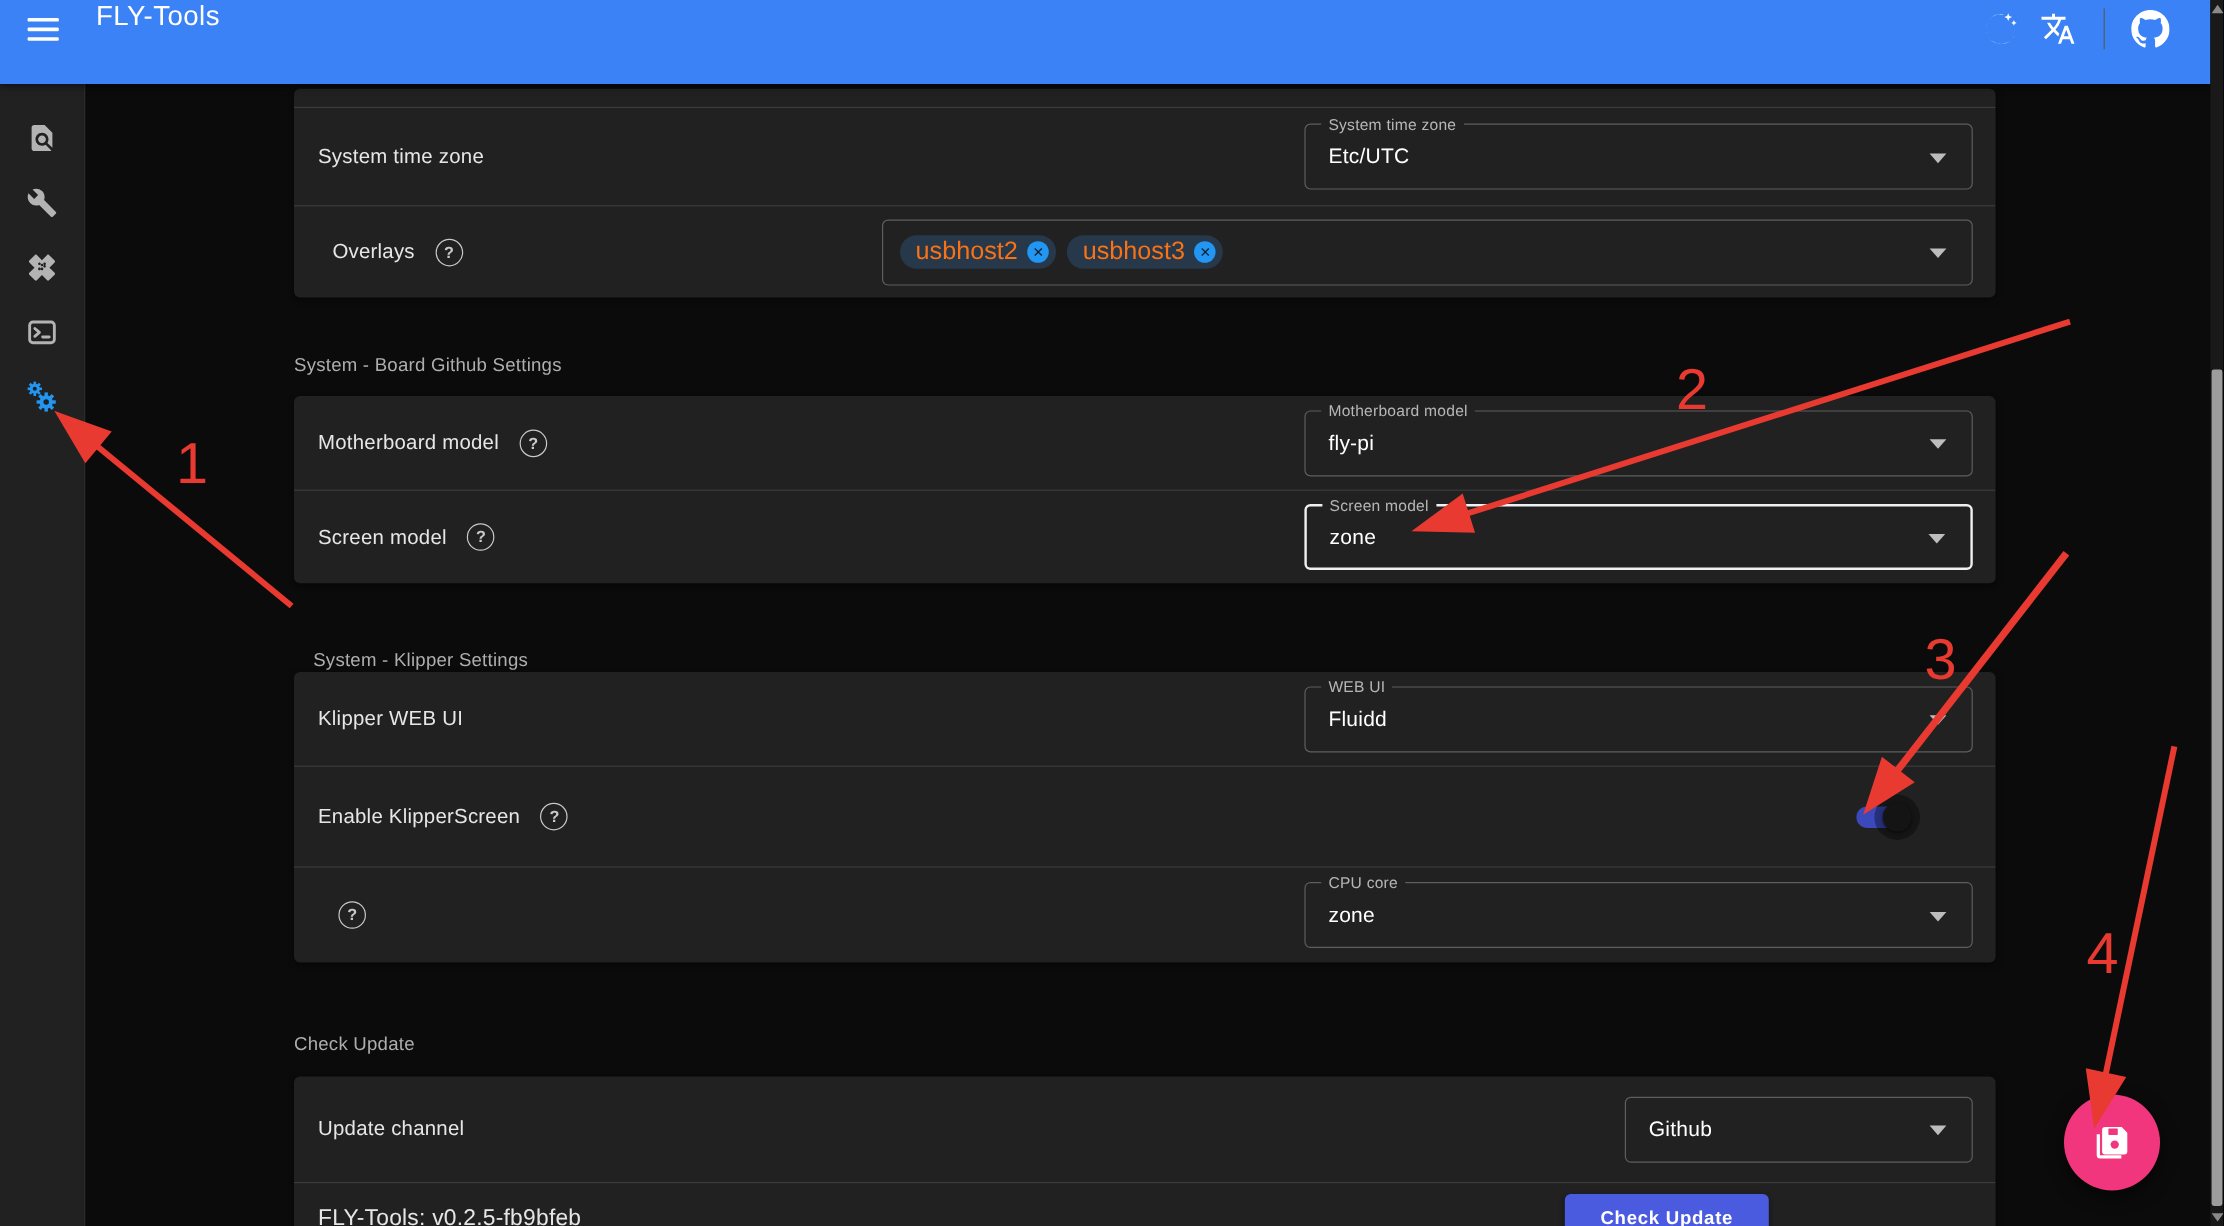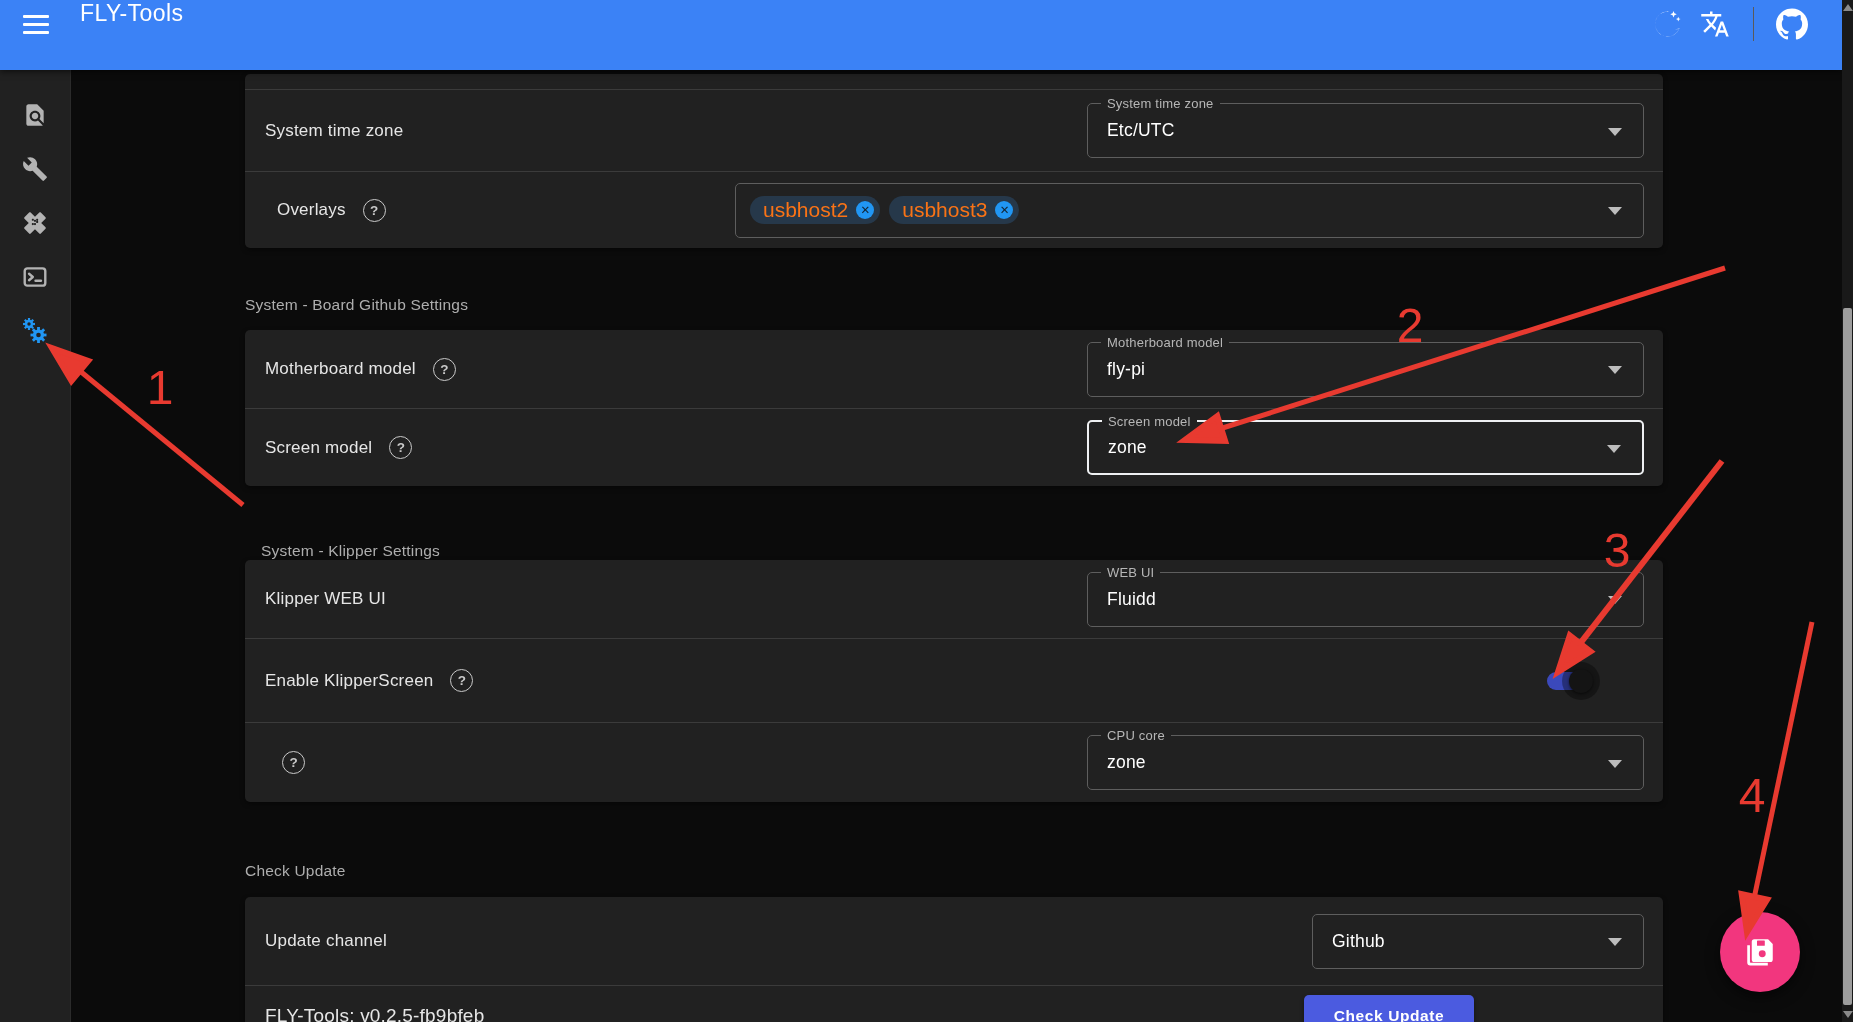--- a/index.html
+++ b/index.html
@@ -235,21 +235,21 @@
           <span class="caret"></span>
         </div>
       </div>
     </section>
 
     <h2 class="section-h" style="top:862px;margin:0;font-weight:400;">Check Update</h2>
 
     <section class="card" style="top:897px;height:145px;border-bottom-left-radius:0;border-bottom-right-radius:0;">
       <div class="row" style="height:88px;">
         <span class="row-label">Update channel</span>
-        <div class="sel" style="width:332px;">
+        <div class="sel" style="width:290px;">
           <span class="val">Github</span>
           <span class="caret"></span>
         </div>
       </div>
       <div class="row" style="height:60px;">
         <span class="row-label" style="font-size:19px;">FLY-Tools: v0.2.5-fb9bfeb</span>
         <button class="btn-primary" style="margin-left:auto;margin-right:170px;">Check Update</button>
       </div>
     </section>
   </main>

